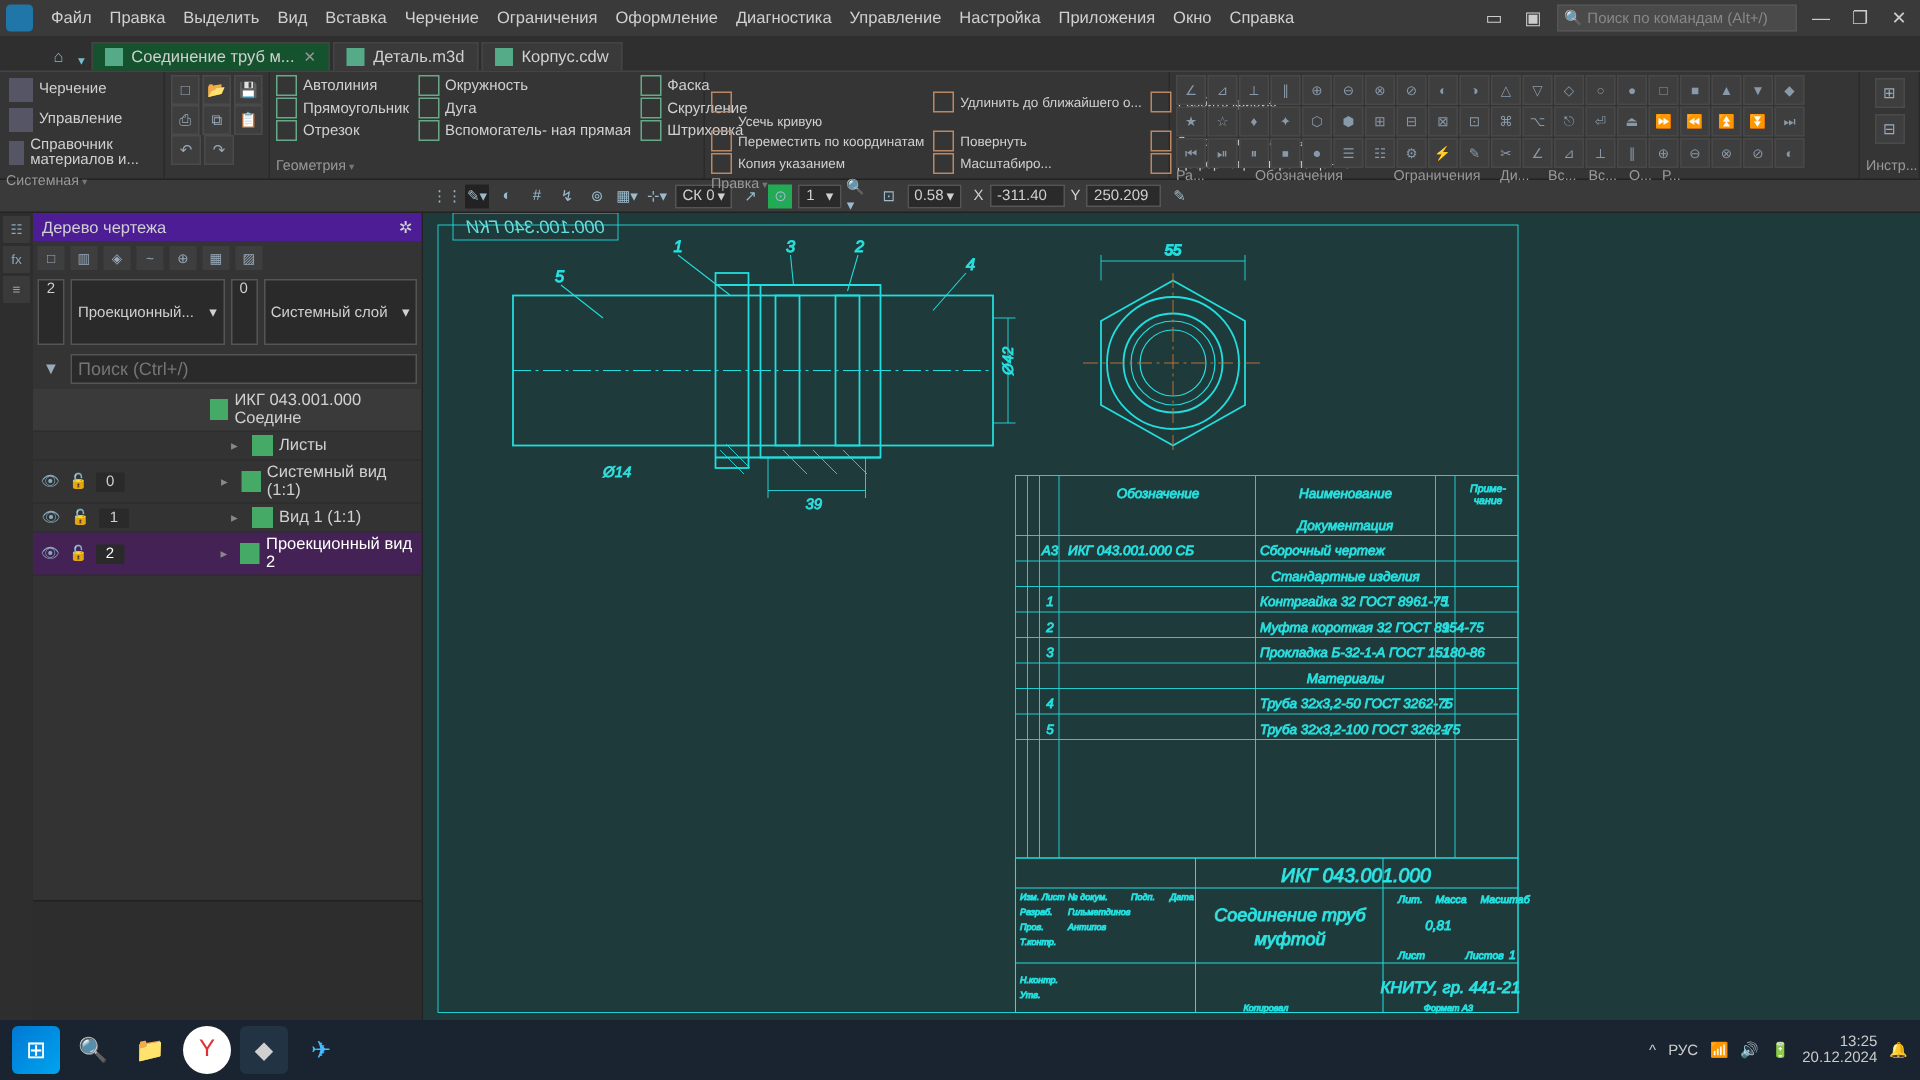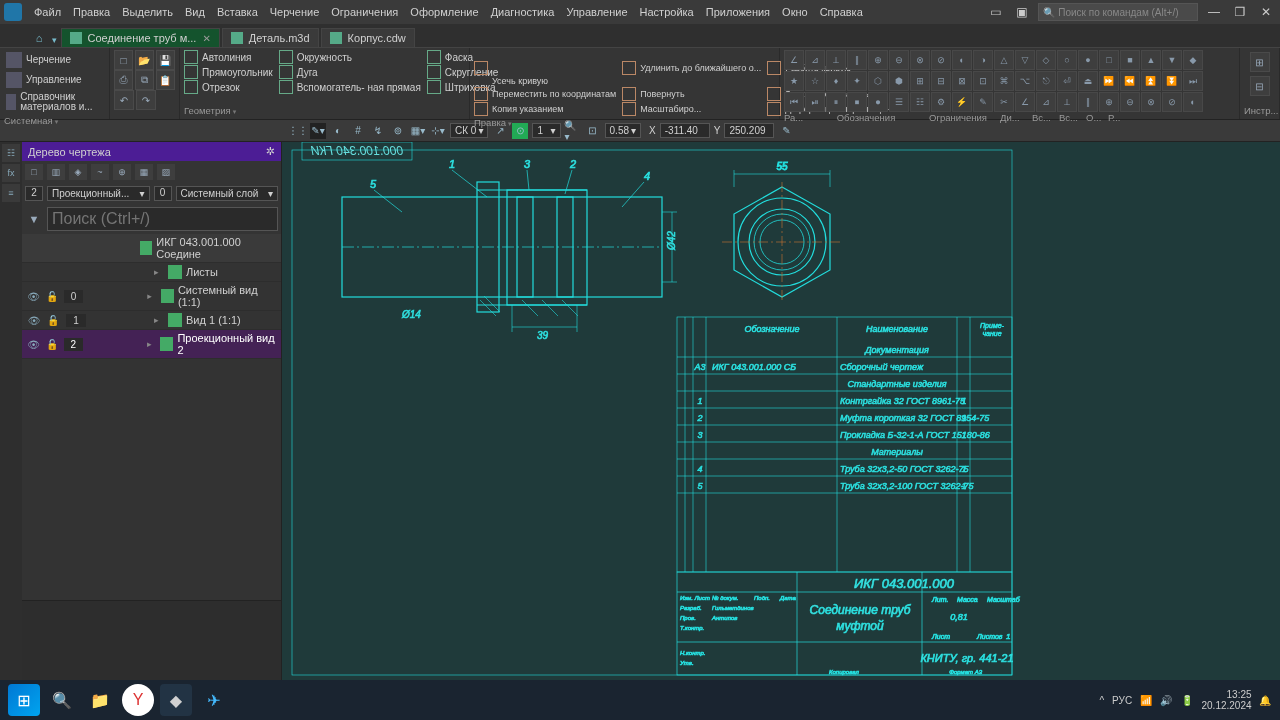--- a/index.html
+++ b/index.html
@@ -31,24 +31,24 @@
 .proptoolbar .tico { width: 16px; height: 16px; display:flex;align-items:center;justify-content:center;color:#9bc;}
 .main { display: flex; height: calc(720px - 24px - 24px - 72px - 22px - 40px); }
 .sidepanel { width: 282px; background: #333; border-right: 1px solid #222; display: flex; }
 .siderail { width: 22px; background: #2e2e2e; display: flex; flex-direction: column; gap: 2px; padding: 2px; }
 .siderail .ritem { width: 18px; height: 18px; background: #3a3a3a; font-size:9px; display:flex;align-items:center;justify-content:center;color:#8ab;}
 .treepanel { flex: 1; display: flex; flex-direction: column; }
 .treehead { background: #4c1d95; padding: 3px 6px; font-size: 11px; display:flex; align-items:center; justify-content:space-between;}
 .treetools { background: #343434; padding: 3px; display: flex; gap: 4px; }
 .treetools .tt { width: 18px; height: 16px; background: #3e3e3e; font-size:9px;display:flex;align-items:center;justify-content:center;color:#9ab;}
 .layerrow { display: flex; gap: 4px; padding: 3px; background: #343434; }
-.layerrow .lsel { background: #2a2a2a; border: 1px solid #555; padding: 1px 4px; font-size: 10px; flex:1; display:flex;align-items:flex-end;}
+.layerrow .lsel { background: #2a2a2a; border: 1px solid #555; padding: 15px 4px; font-size: 10px; flex:1; display:flex;align-items:flex-end;}
 .layerrow .lnum { width:18px; background:#2a2a2a; border:1px solid #555; text-align:center; font-size:10px;}
 .treesearch { display:flex; padding:3px; gap:4px; background:#343434;}
-.treesearch input { flex:1; background:#2a2a2a; border:1px solid #555; color:#888; font-size:16px; padding:2px 4px;}
+.treesearch input { flex:1; background:#2a2a2a; border:1px solid #555; color:#888; font-size:12px; padding:2px 4px;}
 .treefilter { width:18px; display:flex;align-items:center;justify-content:center;color:#9ab;}
 .treelist { flex: 1; overflow: auto; font-size: 11px; }
 .treerow { display: flex; align-items: center; padding: 2px 4px; gap: 4px; border-bottom:1px solid #2d2d2d;}
 .treerow.hdr { background: #3a3a3a; }
 .treerow.active { background: #425; color:#fff;}
 .treerow .vis, .treerow .lock { width: 16px; text-align:center; font-size:10px; color:#8ab;}
 .treerow .num { width: 20px; background:#2a2a2a; text-align:center; font-size:10px; padding:1px;}
 .treerow .expand { width:10px; color:#888; font-size:9px;}
 .treerow .tico2 { width:14px; height:14px; background:#4a6; font-size:8px;}
 .canvas { flex: 1; background: #1f3a3a; position: relative; overflow: hidden; }

